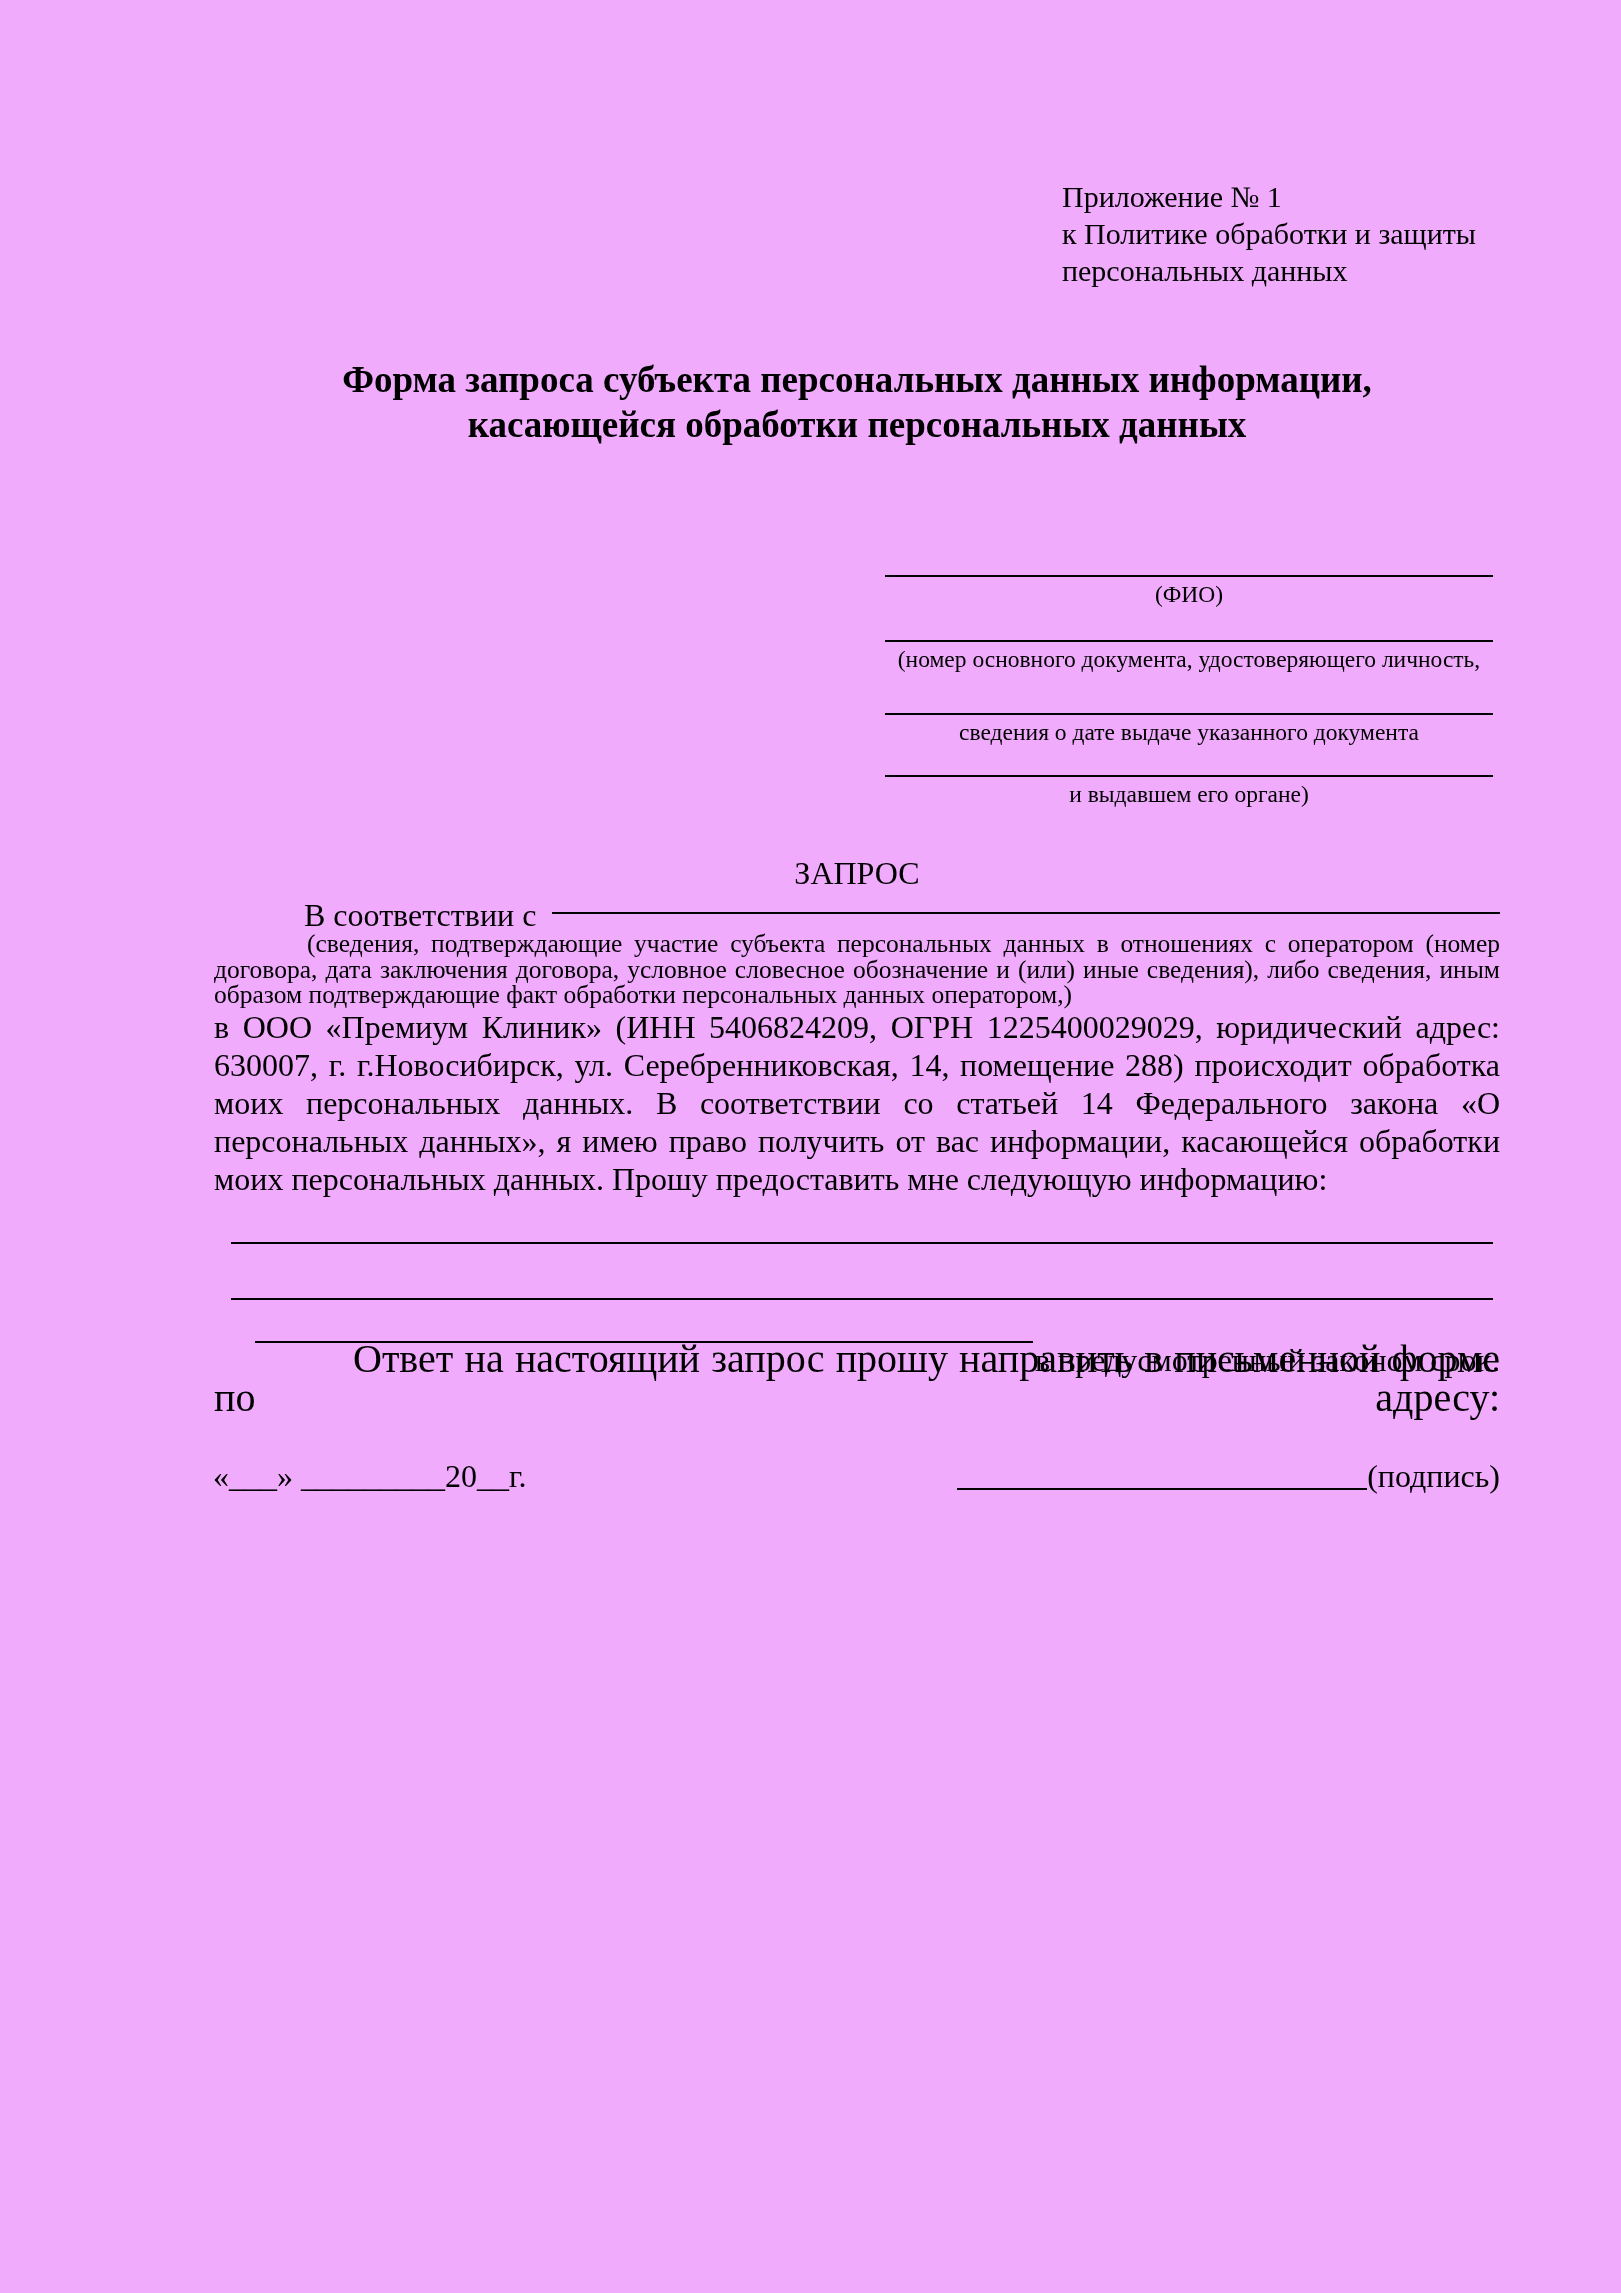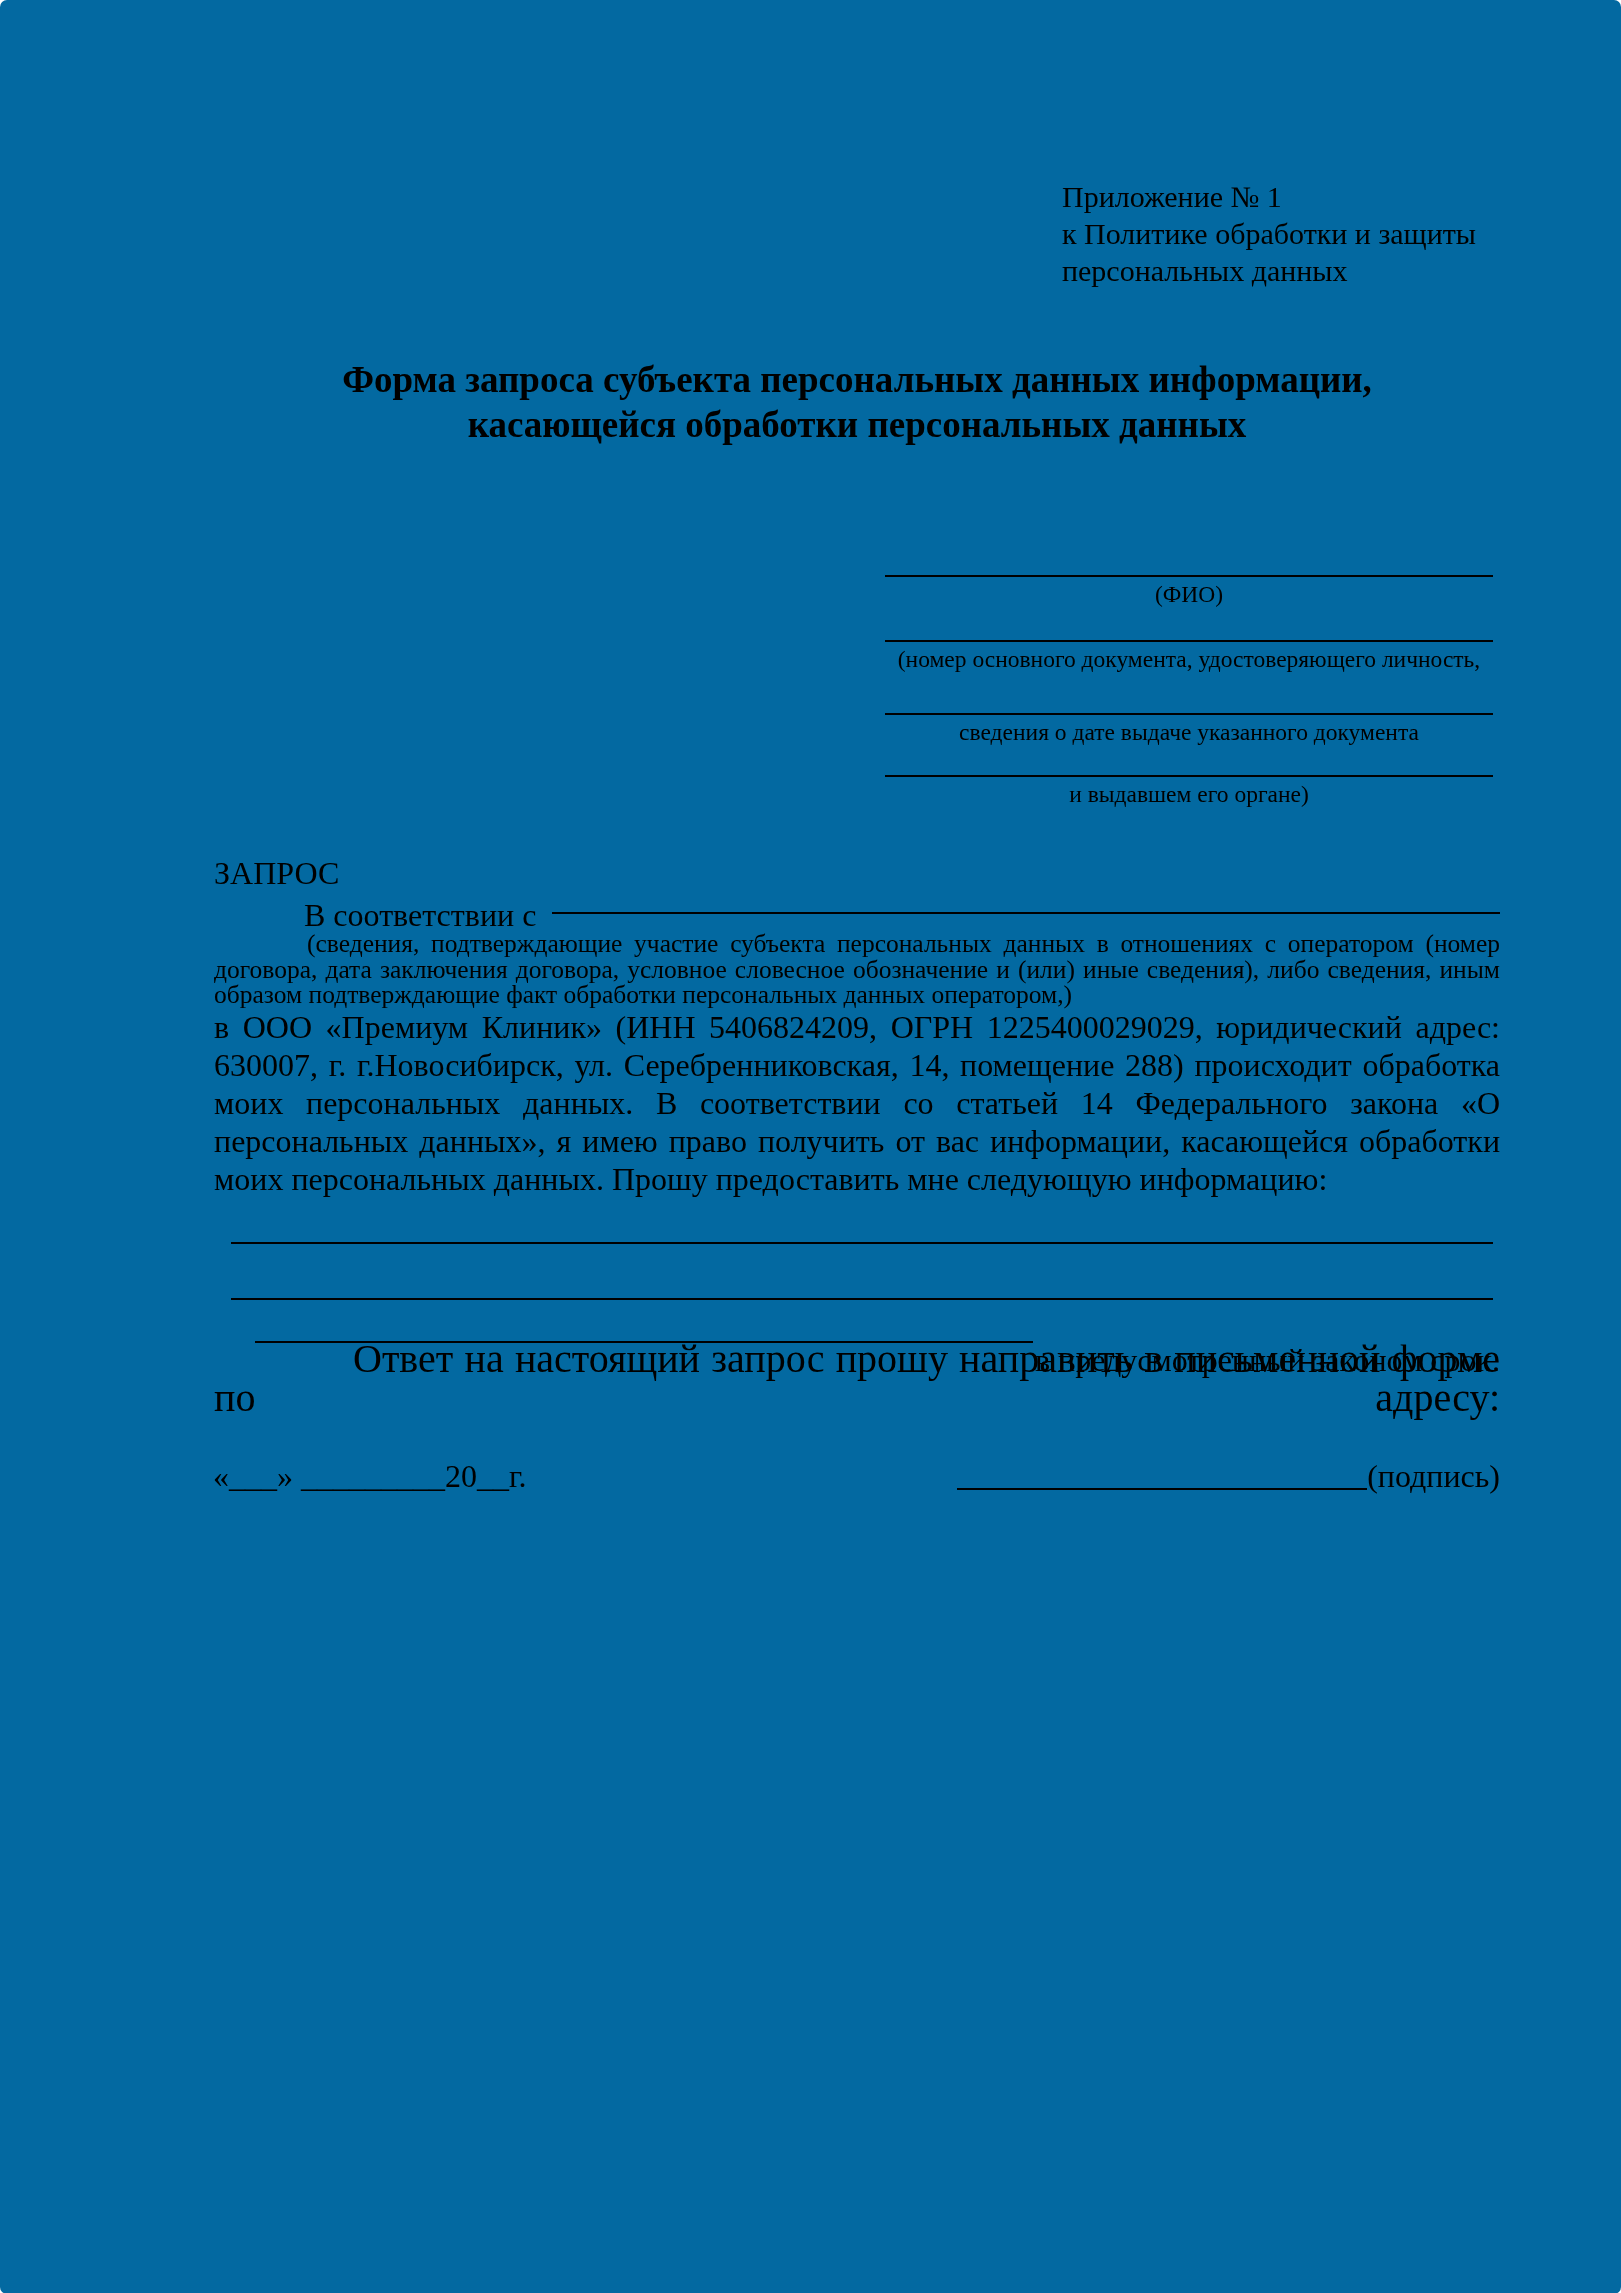--- a/index.html
+++ b/index.html
@@ -4,25 +4,24 @@
 <style>
   html, body {
     margin: 0;
     padding: 0;
     background: #ffffff;
   }
   .page {
     position: relative;
     width: 1621px;
     height: 2294px;
-    background: #0369a1;
+    background: #f0abfc;
     color: #000000;
     font-family: "Liberation Serif", "DejaVu Serif", serif;
     overflow: hidden;
-    border-radius: 7px;
   }
   .abs { position: absolute; }
 
   
   .header-block {
     left: 1062px; top: 178px; width: 451px;
     font-size: 30px; line-height: 37px;
   }
 
   
@@ -46,21 +45,21 @@
   }
   .field .caption {
     text-align: center;
     font-size: 23.5px;
     line-height: 29px;
     padding-top: 2.9px;
   }
 
   .request-heading {
     left: 214px; top: 855px; width: 1286px;
-    font-size: 32px;
+    text-align: center; font-size: 32px;
   }
 
   .accordance {
     left: 214px; top: 896px; width: 1286px;
     display: flex; align-items: center;
     font-size: 32px; line-height: 39px;
   }
   .accordance .lbl { padding-left: 90px; white-space: pre; }
   .accordance .line {
     flex: 1; border-bottom: 2px solid #000; margin-bottom: 4.9px; margin-left: 7.8px;

